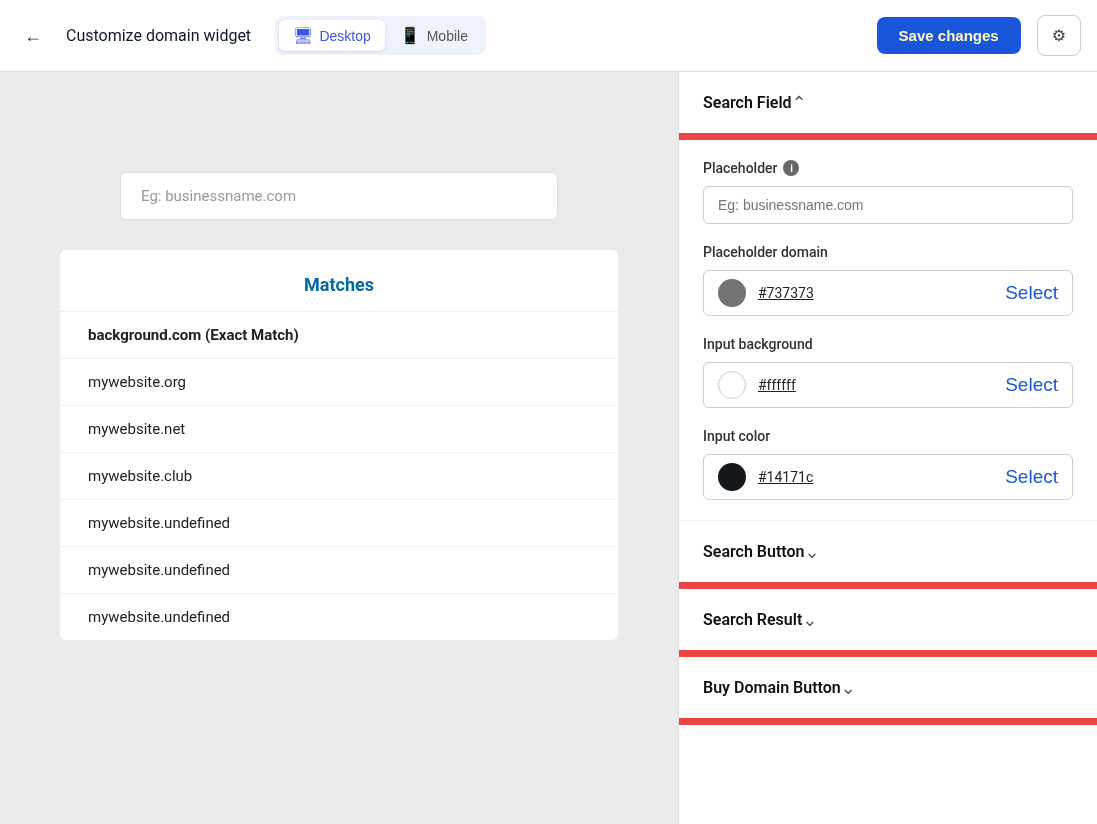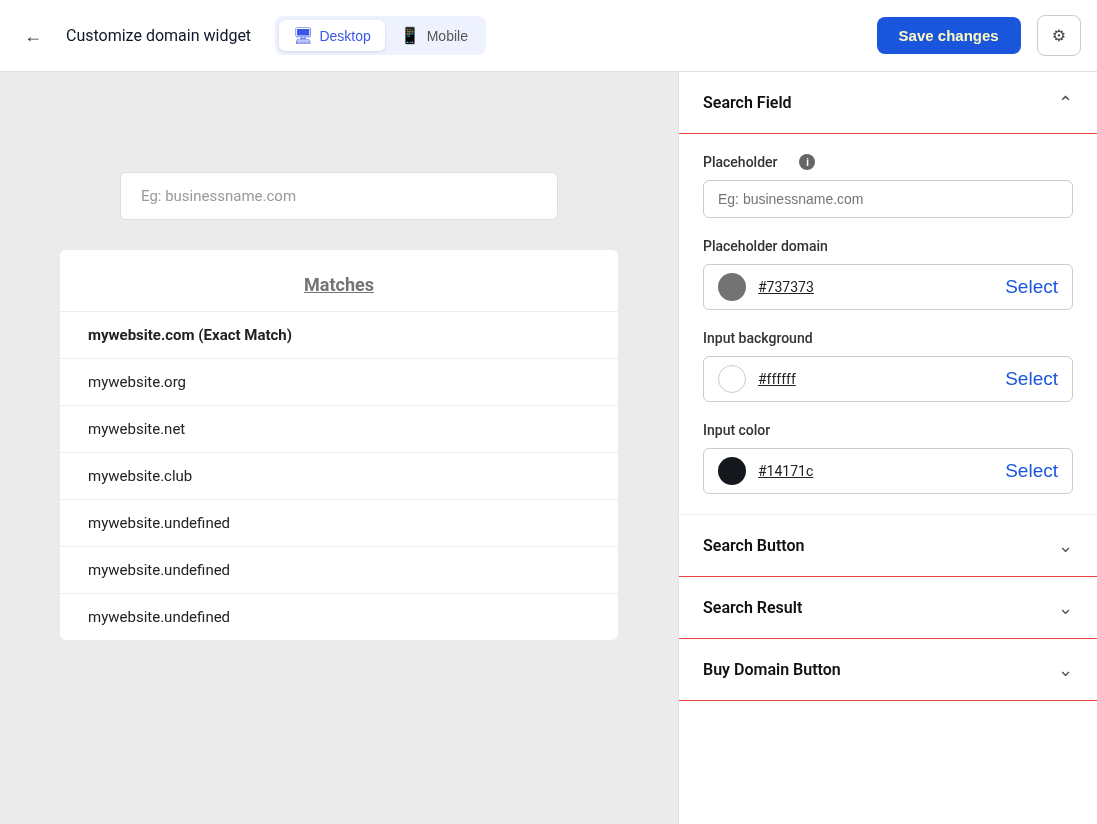--- a/index.html
+++ b/index.html
@@ -114,22 +114,21 @@
       margin: 30px 60px 0 60px;
       background: #fff;
       border-radius: 6px;
       overflow: hidden;
     }
     .matches-title {
       text-align: center;
       font-weight: 700;
       font-size: 18px;
       padding: 24px 0 16px 0;
-      color: #737373;
-      text-decoration: underline;
+      color: #0369a1;
     }
     .match-item {
       padding: 14px 28px;
       border-top: 1px solid #eee;
       font-size: 15px;
       color: #222;
     }
     .match-item:first-child {
       border-top: none;
     }
@@ -142,44 +141,43 @@
       flex: 1;
       background: #fff;
       border-left: 1px solid #e0e0e0;
       overflow-y: auto;
     }
 
     
     .section-header {
       display: flex;
       align-items: center;
-      justify-content: space-between;
       padding: 20px 24px;
-      border-bottom: 1px solid #ef4444;
+      border-bottom: 7px solid #ef4444;
       cursor: pointer;
     }
     .section-title {
       font-size: 16px;
       font-weight: 600;
       color: #111;
     }
     .chevron-icon {
       font-size: 18px;
       color: #555;
     }
     .section-content {
       padding: 20px 24px;
       border-bottom: 1px solid #eee;
     }
 
     
     .field-label {
       display: flex;
       align-items: flex-end;
-      gap: 22px;
+      gap: 6px;
       font-size: 14px;
       color: #333;
       margin-bottom: 10px;
       font-weight: 500;
     }
     .info-icon {
       display: inline-flex;
       align-items: center;
       justify-content: center;
       width: 16px;
@@ -256,21 +254,21 @@
   </button>
 </div>
 
 <div class="main">
 
   <div class="preview-panel">
     <div class="preview-search-bar">Eg: businessname.com</div>
     <div class="matches-section">
       <div class="matches-title">Matches</div>
       <div class="match-item">
-        <span class="exact-match">mywebsite.com </span><span style="font-weight:700;">(Exact Match)</span>
+        <span class="exact-match">background.com </span><span style="font-weight:700;">(Exact Match)</span>
       </div>
       <div class="match-item">mywebsite.org</div>
       <div class="match-item">mywebsite.net</div>
       <div class="match-item">mywebsite.club</div>
       <div class="match-item">mywebsite.undefined</div>
       <div class="match-item">mywebsite.undefined</div>
       <div class="match-item">mywebsite.undefined</div>
     </div>
   </div>
 

